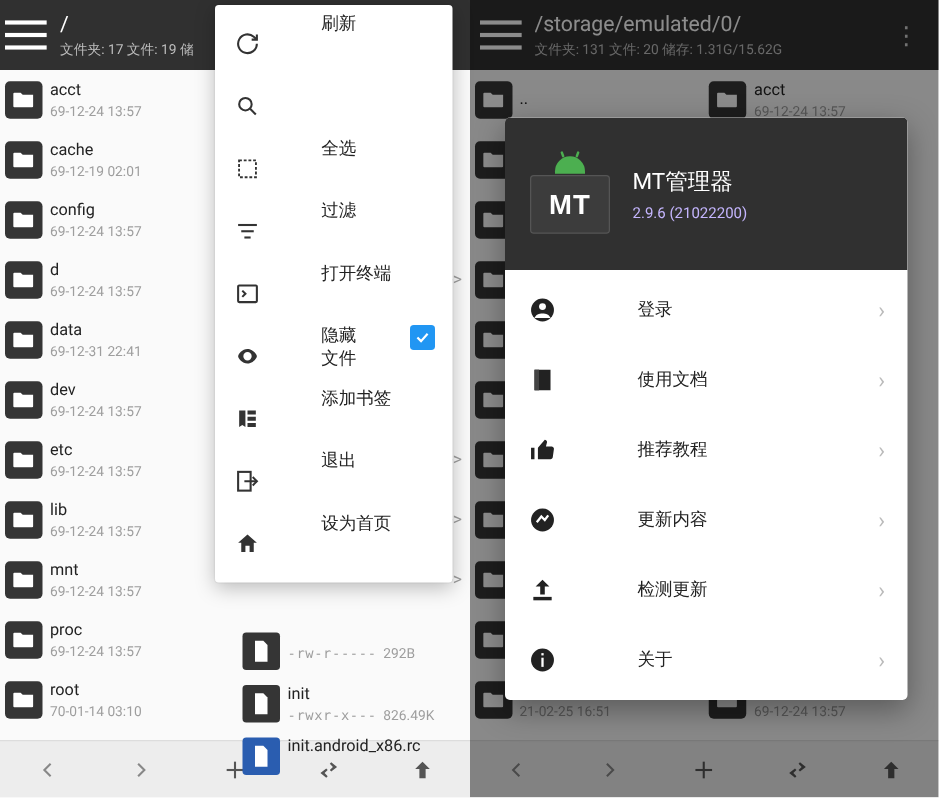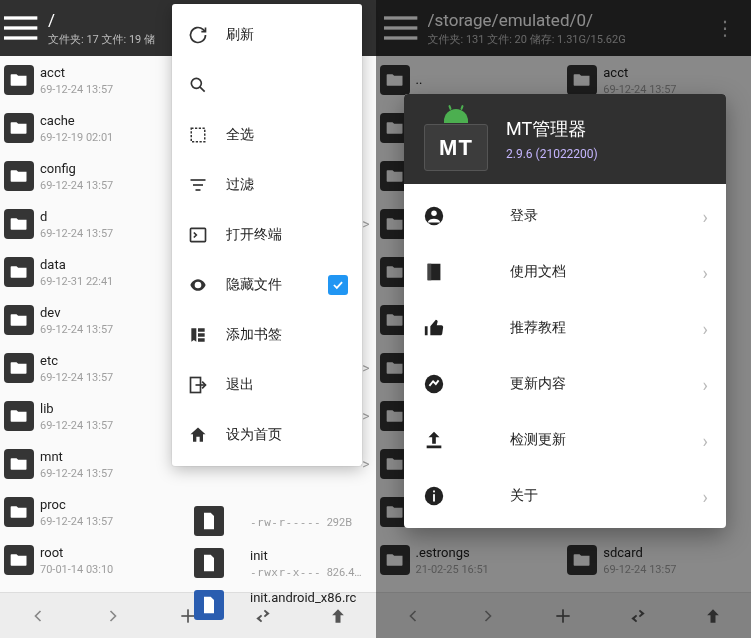--- a/index.html
+++ b/index.html
@@ -22,44 +22,44 @@
 .rtxt { flex: 1; min-width: 0; }
 .name { font-size: 13px; color: #222; line-height: 16px; white-space: nowrap; overflow: hidden; text-overflow: ellipsis; }
 .meta { font-size: 11px; color: #9e9e9e; margin-top: 2px; white-space: nowrap; overflow: hidden; text-overflow: ellipsis; }
 .meta .perm { font-family: ui-monospace, monospace; letter-spacing: 0.5px; }
 .link { color: #9e9e9e; font-size: 14px; margin-left: 4px; }
 .foot { height: 46px; border-top: 1px solid #ddd; display: flex; background: #ededed; }
 .foot .fb { flex: 1; display: flex; align-items: center; justify-content: center; }
 .foot svg { width: 20px; height: 20px; }
 
 .menu { position: absolute; top: 4px; left: 172px; width: 190px; background: #fff; border-radius: 3px; box-shadow: 0 4px 16px rgba(0,0,0,0.25), 0 0 0 1px rgba(0,0,0,0.04); z-index: 5; padding: 6px 0; }
-.mrow { display: flex; align-items: center; height: 50px; padding: 0 14px; }
+.mrow { display: flex; height: 50px; padding: 0 14px; gap: 31px; }
 .micon { width: 24px; display: flex; justify-content: center; align-items: center; margin-right: 16px; }
 .mlabel { font-size: 14px; color: #222; flex: 1; }
 .check { width: 20px; height: 20px; border-radius: 3px; background: #2196f3; display:flex; align-items:center; justify-content:center; }
 .check svg { width: 14px; height: 14px; }
 
 .mt-dialog { position: absolute; top: 94px; left: 404px; width: 322px; background: #fff; border-radius: 4px; box-shadow: 0 8px 24px rgba(0,0,0,0.35); z-index: 6; overflow: hidden; }
-.mt-head { background: #303030; height: 90px; display: flex; align-items: center; padding: 12px 20px; }
+.mt-head { background: #303030; height: 122px; display: flex; align-items: center; padding: 12px 20px; }
 .mt-logo { width: 64px; height: 64px; margin-right: 18px; position: relative; }
 .mt-card { position: absolute; top: 17px; left: 0; width: 64px; height: 47px; background: #3c3c3c; border: 1px solid #555; border-radius: 3px; display:flex; align-items:center; justify-content:center; }
 .mt-txt { font: bold 22px/22px Arial; color:#fff; letter-spacing: 1px; }
 .mt-droid { position:absolute; top:2px; left:20px; width:24px; height:14px; background:#4caf50; border-radius: 12px 12px 0 0; }
 .mt-droid::before, .mt-droid::after { content:""; position:absolute; top:-4px; width:2px; height:5px; background:#4caf50; border-radius:2px; }
 .mt-droid::before{ left:5px; transform:rotate(-20deg);} .mt-droid::after{ right:5px; transform:rotate(20deg);}
 .mt-title { color:#fff; font-size: 18px; }
 .mt-ver { color:#c4b5fd; font-size: 12px; margin-top:6px; }
 .mt-items { padding: 4px 0; }
 .mtrow { display:flex; align-items:center; height: 56px; padding: 0 18px; gap: 44px; }
 .mtrow .ic { width: 24px; margin-right: 20px; display:flex; align-items:center; justify-content:center; }
 .mtrow .lb { flex:1; font-size: 14px; color:#222; }
 .mtrow .chev { color:#bbb; font-size: 18px; }
 
 .ghost-col { position:absolute; top:500px; left:190px; width:180px; }
-.ghost-col .row { height:42px;gap:20px; }
+.ghost-col .row { height:42px; }
 </style>
 </head>
 <body>
 
 <div class="panel left">
   <div class="topbar">
     <div class="ham">
       <svg viewBox="0 0 24 24" fill="#fff">
           <rect y="5" width="20" height="2"></rect>
           <rect y="11" width="20" height="2"></rect>

